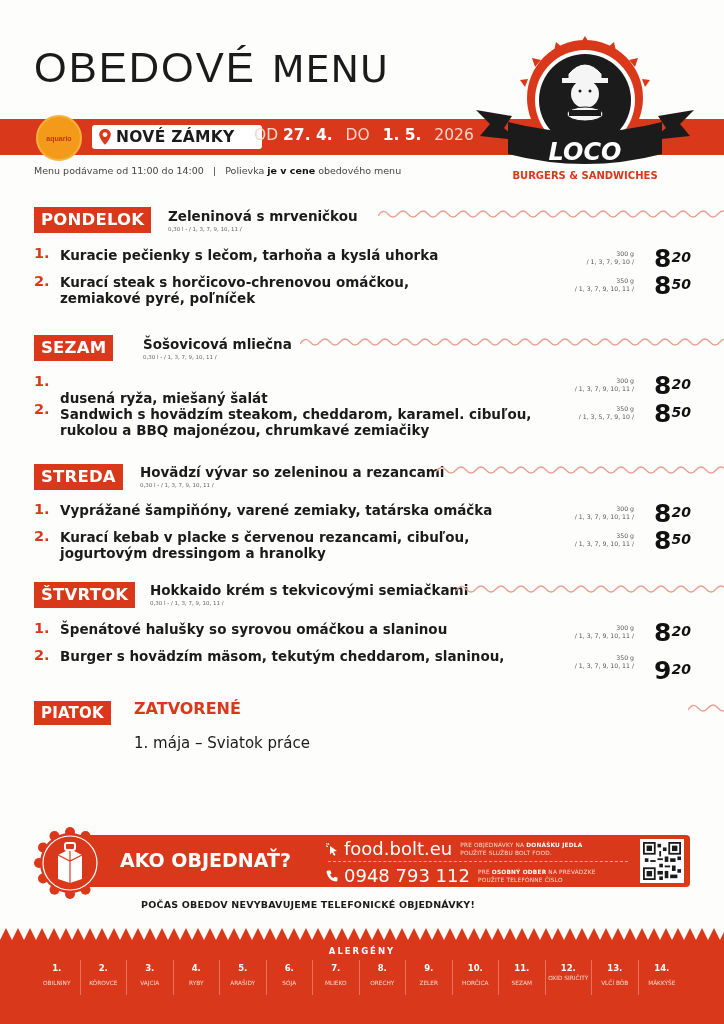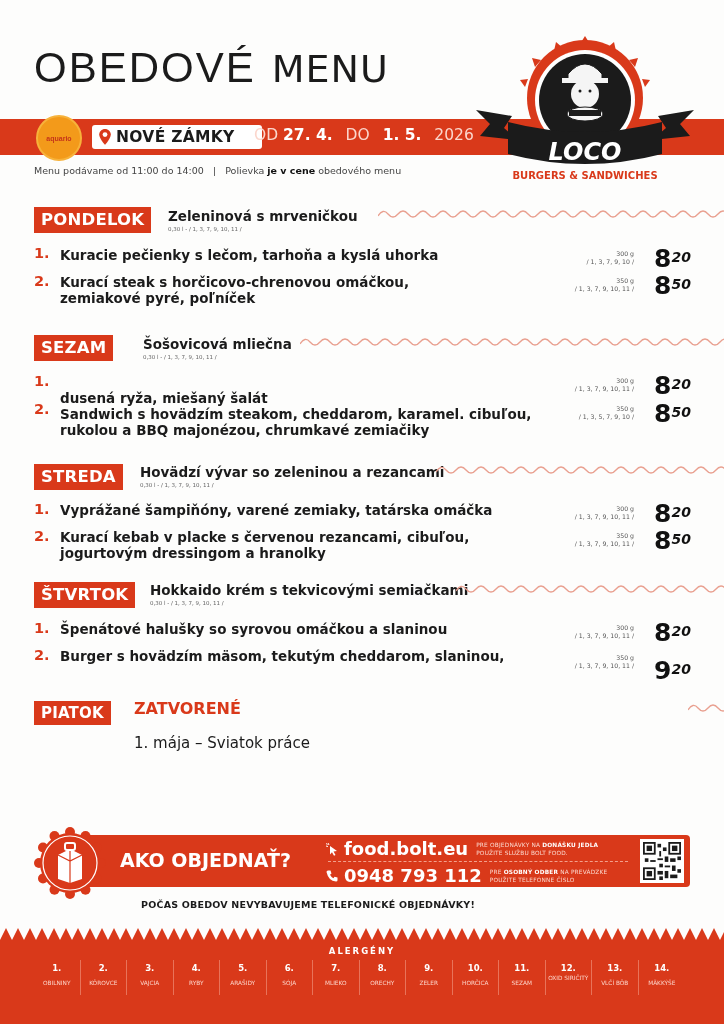--- a/index.html
+++ b/index.html
@@ -34,21 +34,21 @@
   .price { position: absolute; left: 654px; font-weight: bold; font-size: 25px; line-height: 26px; color: #111; white-space: nowrap; }
   .price sup { font-size: 14px; vertical-align: top; position: relative; top: -2px; font-style: italic; }
 
   .closed { position: absolute; left: 134px; top: 699px; color: #d9391a; font-weight: bold; font-size: 16px; }
   .holiday { position: absolute; left: 134px; top: 734px; font-size: 15px; color: #1b1b1b; white-space: nowrap; }
 
   .order-band { position: absolute; left: 64px; top: 835px; width: 626px; height: 52px; background: #d9391a; border-radius: 4px; }
   .order-badge { position: absolute; left: 34px; top: 827px; width: 72px; height: 72px; }
   .order-title { position: absolute; left: 120px; top: 849px; color: #fff; font-weight: bold; font-size: 19px; white-space: nowrap; }
   .order-row { position: absolute; left: 325px; color: #fff; white-space: nowrap; display: flex; align-items: center; }
-  .order-row .big { font-size: 18px; font-weight: bold; margin-right: 8px; }
+  .order-row .big { font-size: 18px; font-weight: normal; margin-right: 8px; }
   .order-row .small { font-size: 5.8px; line-height: 8px; color: #fbd6cc; letter-spacing: 0.2px; }
   .order-row .small b { color: #fff; }
   .order-row .ico { width: 14px; height: 14px; margin-right: 5px; }
   .order-divider { position: absolute; left: 328px; top: 861px; width: 300px; border-top: 1px dashed #f3a08c; }
   .qr { position: absolute; left: 640px; top: 839px; width: 44px; height: 44px; background: #fff; padding: 3px; }
   .no-phone { position: absolute; left: 0; width: 616px; top: 899px; text-align: center; font-weight: bold; font-size: 9.5px; color: #1b1b1b; letter-spacing: 0.2px; }
 
   .allergens { position: absolute; left: 0; top: 928px; width: 724px; height: 96px; }
   .alg-title { position: absolute; left: 0; width: 724px; top: 946px; text-align: center; font-weight: bold; font-size: 8.5px; color: #fff; letter-spacing: 2px; }
   .alg-row { position: absolute; left: 34px; top: 960px; display: flex; }

